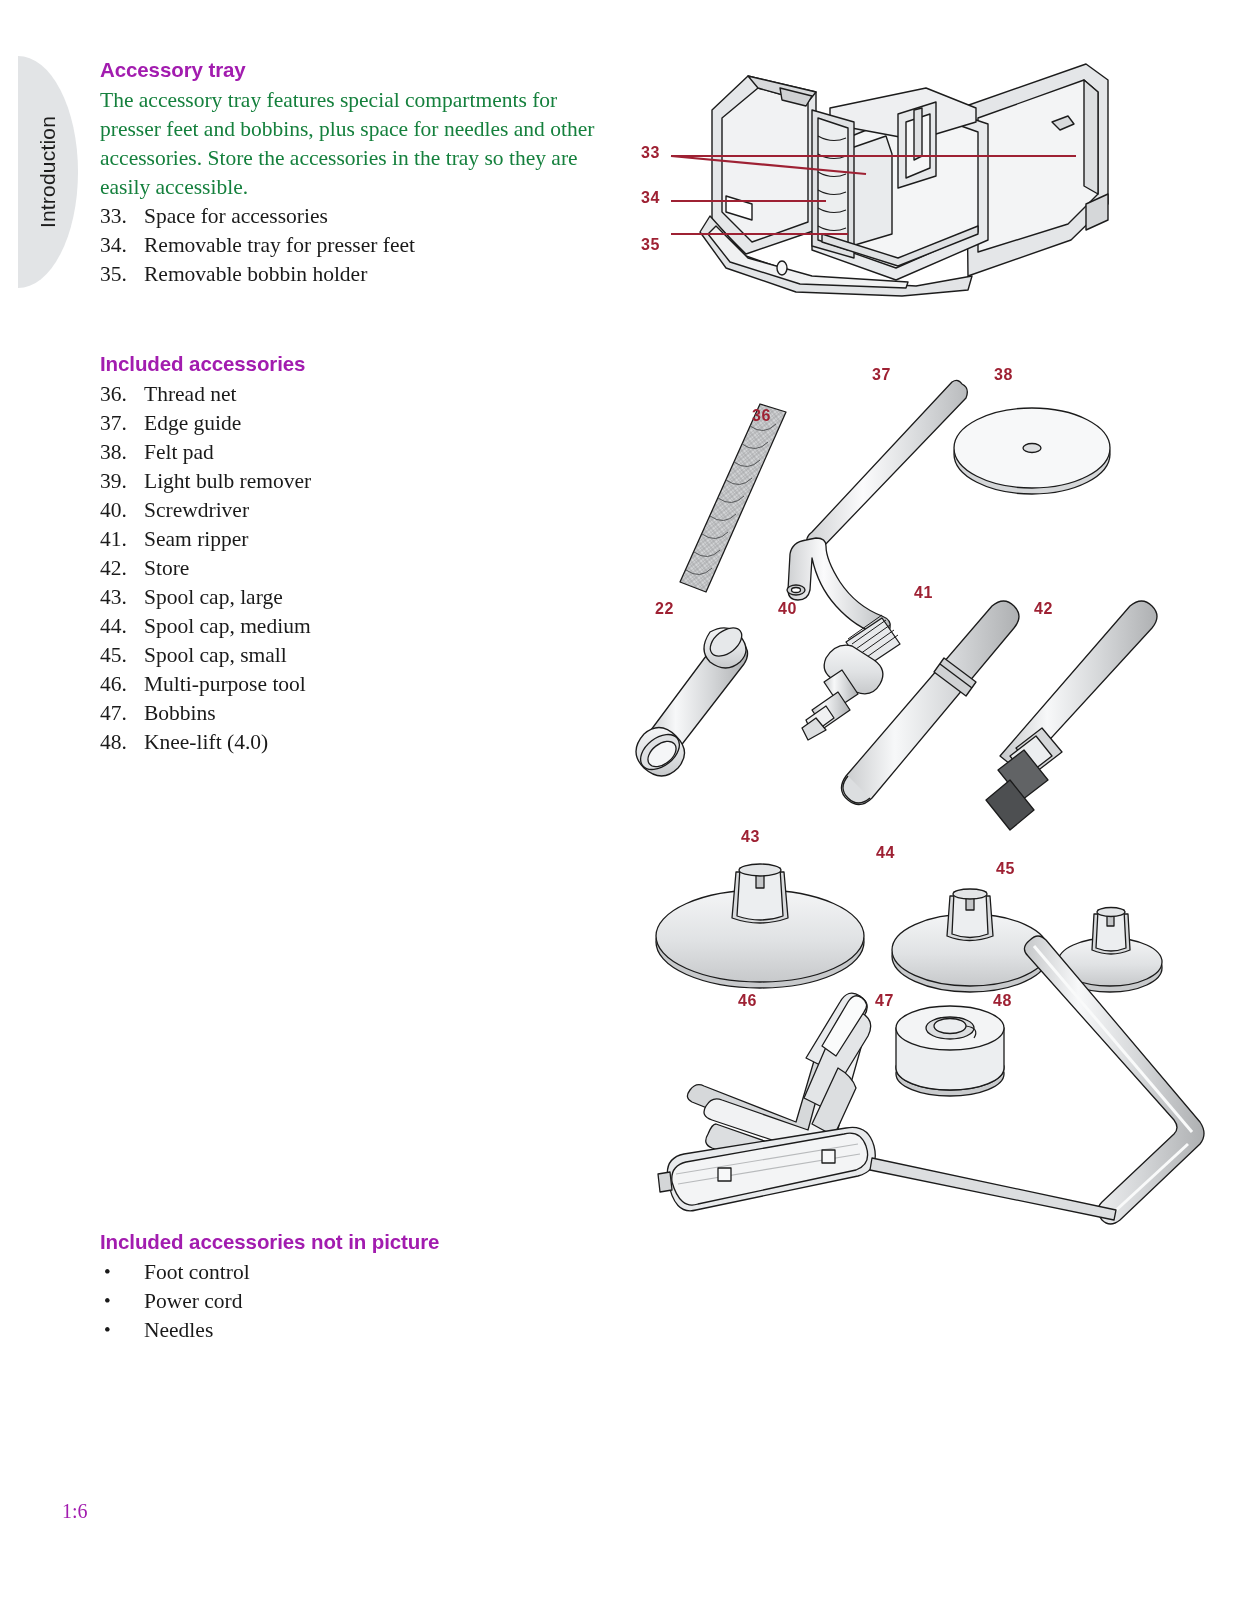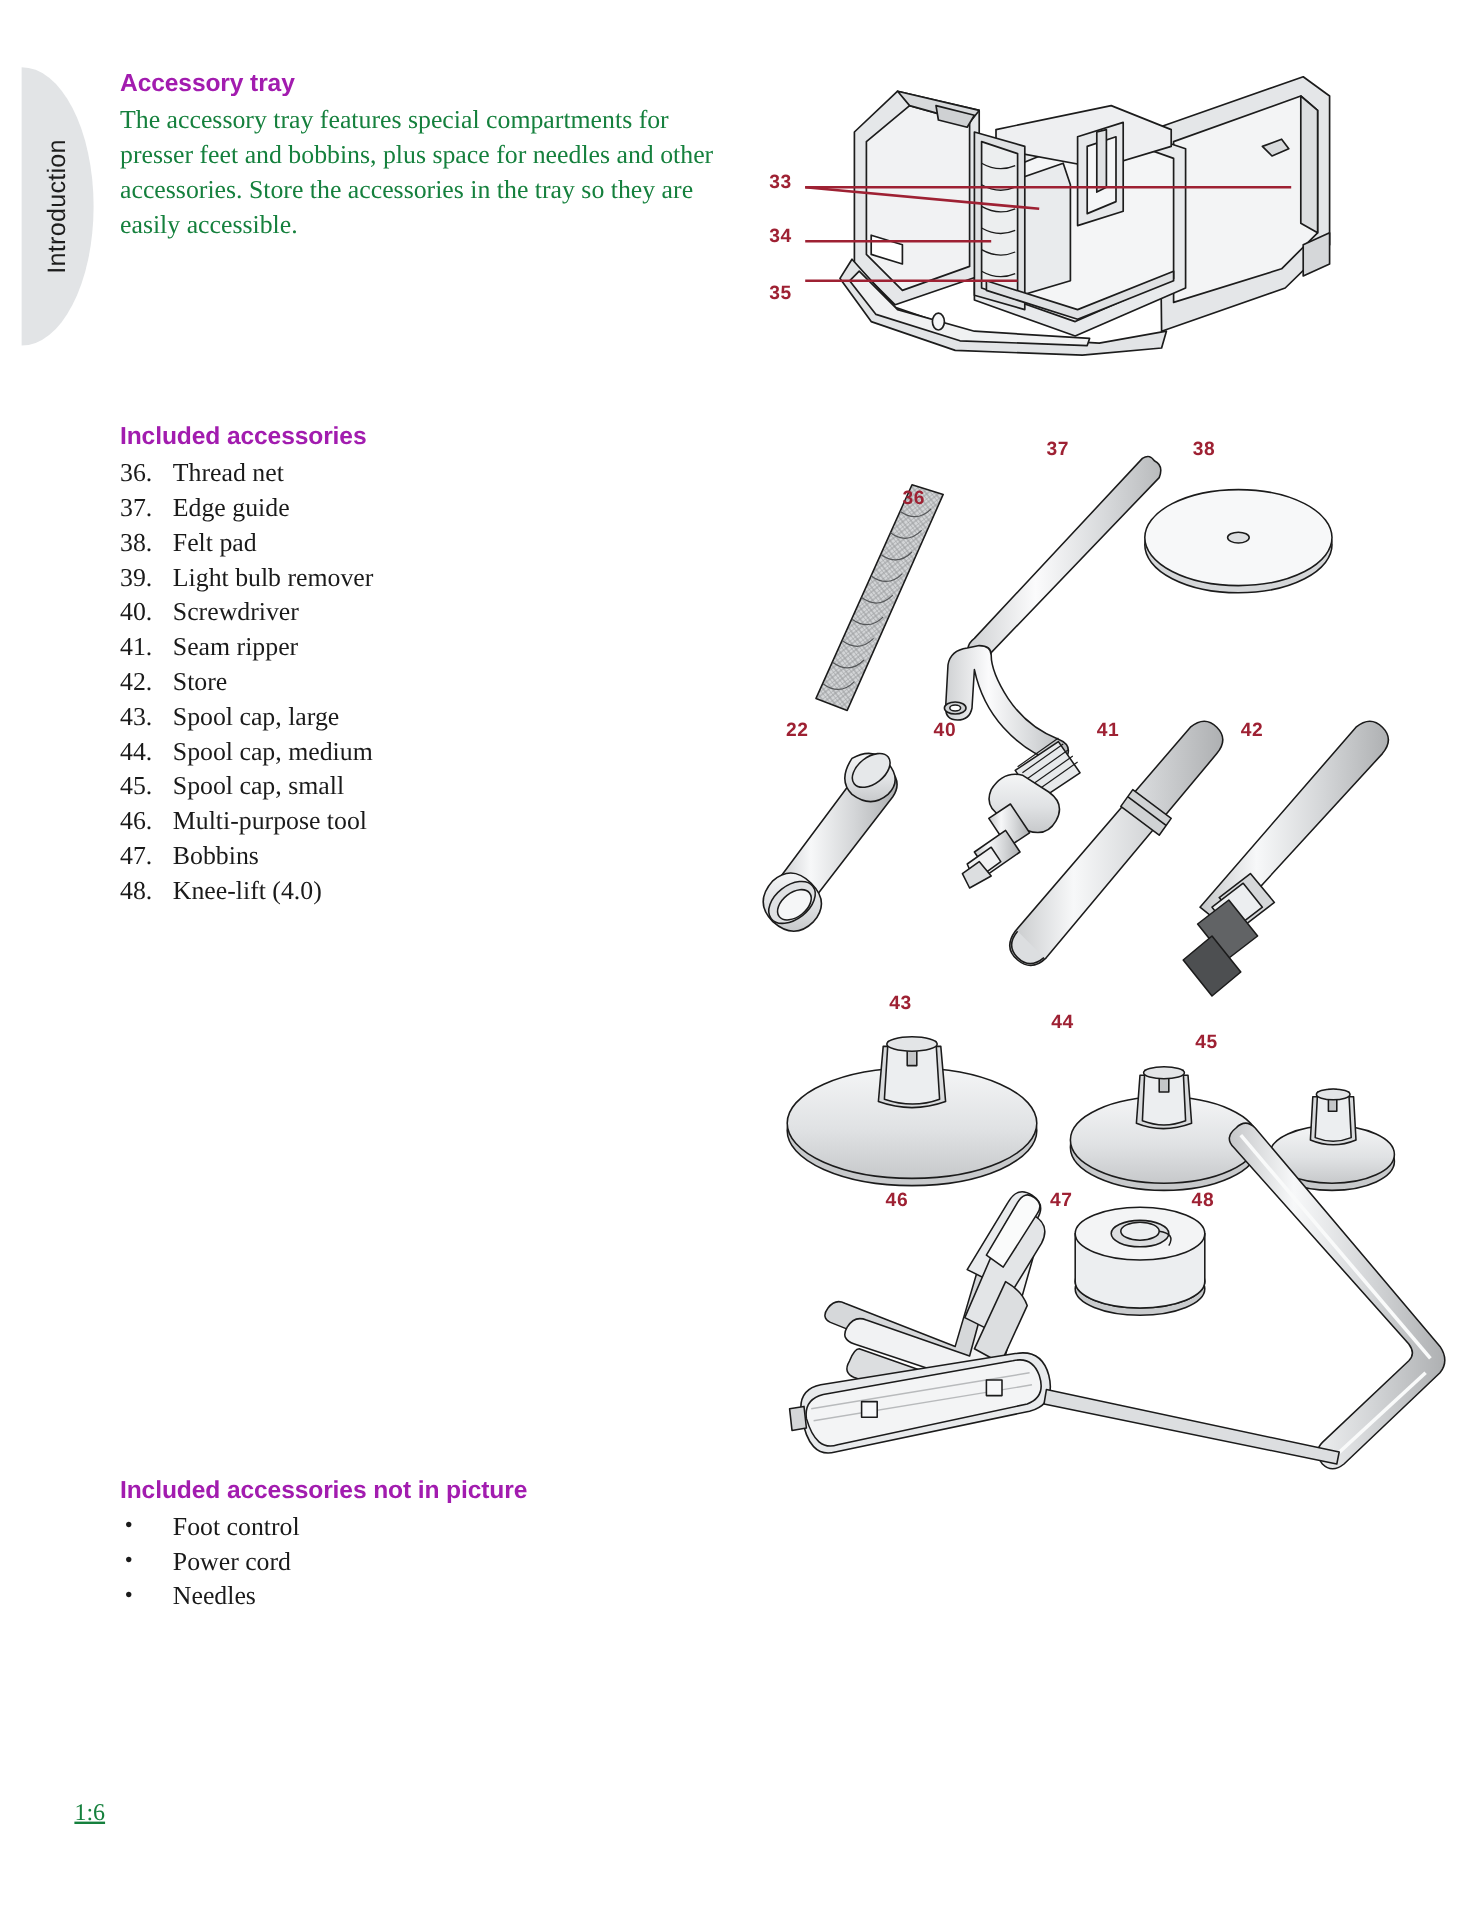--- a/index.html
+++ b/index.html
@@ -92,22 +92,21 @@
 
   #block-tray      { top: 58px; }
   #block-included  { top: 352px; }
   #block-notpic    { top: 1230px; }
 
   #page-number {
     position: absolute;
     left: 62px;
     top: 1500px;
     font-size: 20px;
-    color: #15803d;
-    text-decoration: underline;
+    color: #a21caf;
   }
 
   
   .fig { position: absolute; }
   .callout-num {
     position: absolute;
     font-family: "Liberation Sans", sans-serif;
     font-weight: bold;
     font-size: 16px;
     color: #9e2133;
@@ -121,20 +120,25 @@
 </head>
 <body>
 
 <div id="side-tab">
   <div id="side-tab-label">Introduction</div>
 </div>
 
 <div class="textcol" id="block-tray">
   <h2 class="sec-title">Accessory tray</h2>
   <p class="body-par">The accessory tray features special compartments for presser feet and bobbins, plus space for needles and other accessories. Store the accessories in the tray so they are easily accessible.</p>
+  <ol class="numlist">
+    <li><span class="num">33.</span><span>Space for accessories</span></li>
+    <li><span class="num">34.</span><span>Removable tray for presser feet</span></li>
+    <li><span class="num">35.</span><span>Removable bobbin holder</span></li>
+  </ol>
 </div>
 
 <div class="textcol" id="block-included">
   <h2 class="sec-title">Included accessories</h2>
   <ol class="numlist" id="included-list">
     <li><span class="num">36.</span><span>Thread net</span></li>
     <li><span class="num">37.</span><span>Edge guide</span></li>
     <li><span class="num">38.</span><span>Felt pad</span></li>
     <li><span class="num">39.</span><span>Light bulb remover</span></li>
     <li><span class="num">40.</span><span>Screwdriver</span></li>
@@ -388,21 +392,21 @@
         <rect x="222" y="798" width="13" height="13" fill="#f7f8f9"></rect>
       </g>
     </g>
   </svg>
 
   <div class="callout-num" style="left:152px; top:14px;margin-top:41px;">36</div>
   <div class="callout-num" style="left:272px; top:14px;">37</div>
   <div class="callout-num" style="left:394px; top:14px;">38</div>
   <div class="callout-num" style="left:55px;  top:248px;">22</div>
   <div class="callout-num" style="left:178px; top:248px;">40</div>
-  <div class="callout-num" style="left:314px; top:248px;">41</div>
+  <div class="callout-num" style="left:314px; top:232px;">41</div>
   <div class="callout-num" style="left:434px; top:248px;">42</div>
   <div class="callout-num" style="left:141px; top:476px;">43</div>
   <div class="callout-num" style="left:276px; top:492px;">44</div>
   <div class="callout-num" style="left:396px; top:508px;">45</div>
   <div class="callout-num" style="left:138px; top:640px;">46</div>
   <div class="callout-num" style="left:275px; top:640px;">47</div>
   <div class="callout-num" style="left:393px; top:640px;">48</div>
 </div>
 
 </body></html>

